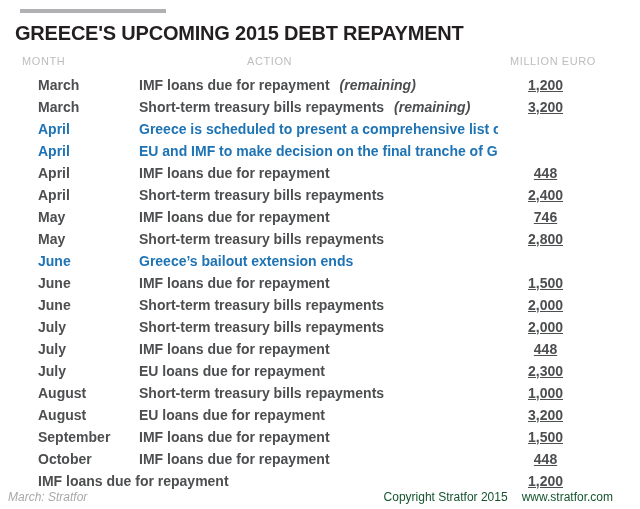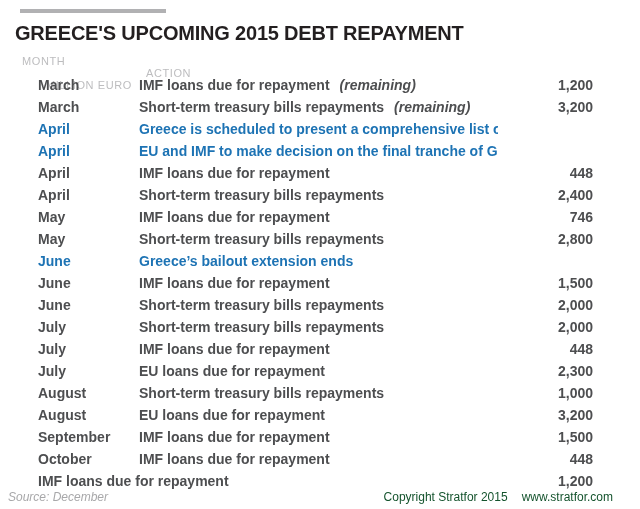--- a/index.html
+++ b/index.html
@@ -30,47 +30,47 @@
     position:absolute;
     left:0; top:55px;
     width:640px;
     box-sizing:border-box;
     padding:0 32px 0 22px;
     display:flex;
     color:#bdbdbf;
     font-size:11px;
     letter-spacing:0.6px;
     font-weight:400;
-    flex-direction:column;
   }
   .col-month { width:101px; }
   .col-action { flex:1; padding-left:124px; box-sizing:border-box; }
-  .col-value { width:110px; text-align:right; }
+  .col-value { width:110px; text-align:center; }
   .rows {
     position:absolute;
     left:0; top:74px;
     width:640px;
   }
   .row {
     display:flex;
     align-items:center;
     height:22px;
     box-sizing:border-box;
     padding:0 32px 0 38px;
     font-size:14px;
     font-weight:700;
     color:#4d4e50;
   }
   .row .month { width:101px; }
   .row .action { flex:1; white-space:nowrap; overflow:hidden; }
   .row .value {
     width:110px;
-    text-align:right;
+    text-align:center;
     padding-right:15px;
     box-sizing:border-box;
+    text-decoration:underline;
   }
   .row.highlight .month,
   .row.highlight .action { color:#1d73b4; }
   .action-note { font-style:italic; margin-left:10px; }
   .footer-source {
     position:absolute;
     left:8px; top:490px;
     font-size:12px;
     font-style:italic;
     color:#a8a8aa;
@@ -189,20 +189,20 @@
     <span class="month">October</span>
     <span class="action"><span class="action-text">IMF loans due for repayment</span></span>
     <span class="value">448</span>
   </div>
       <div class="row">
     <span class="action"><span class="action-text">IMF loans due for repayment</span></span>
     <span class="value">1,200</span>
   </div>
     </div>
 
-  <div class="footer-source">Source: December</div>
+  <div class="footer-source">March: Stratfor</div>
 
   <div class="footer-right">
     <span>Copyright Stratfor 2015</span>
     <span>www.stratfor.com</span>
   </div>
 
 </div>
 
 </body></html>

